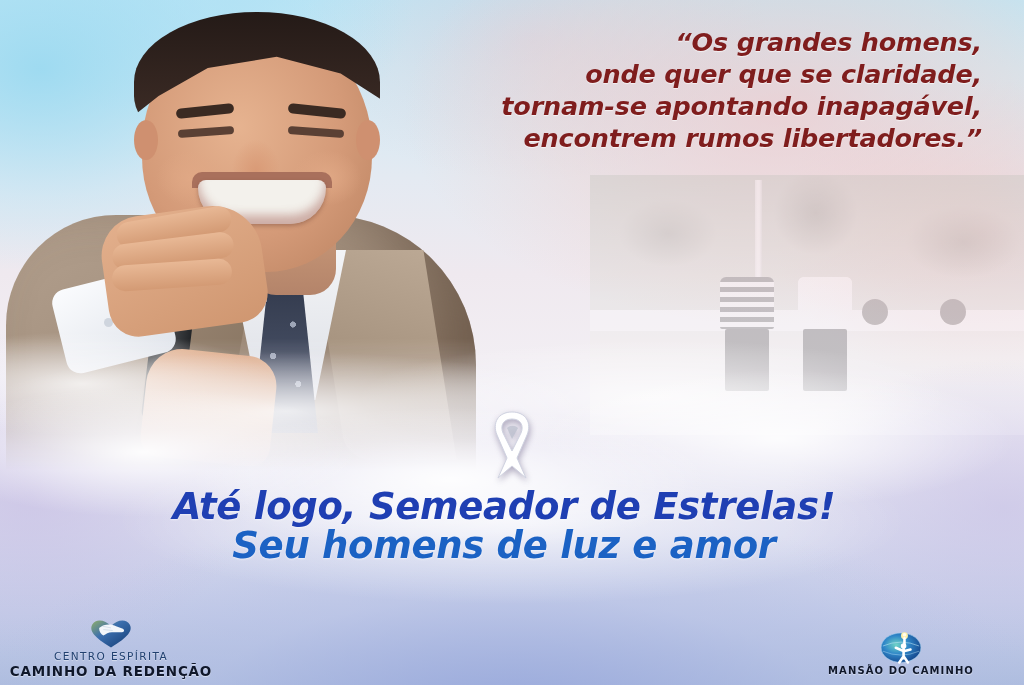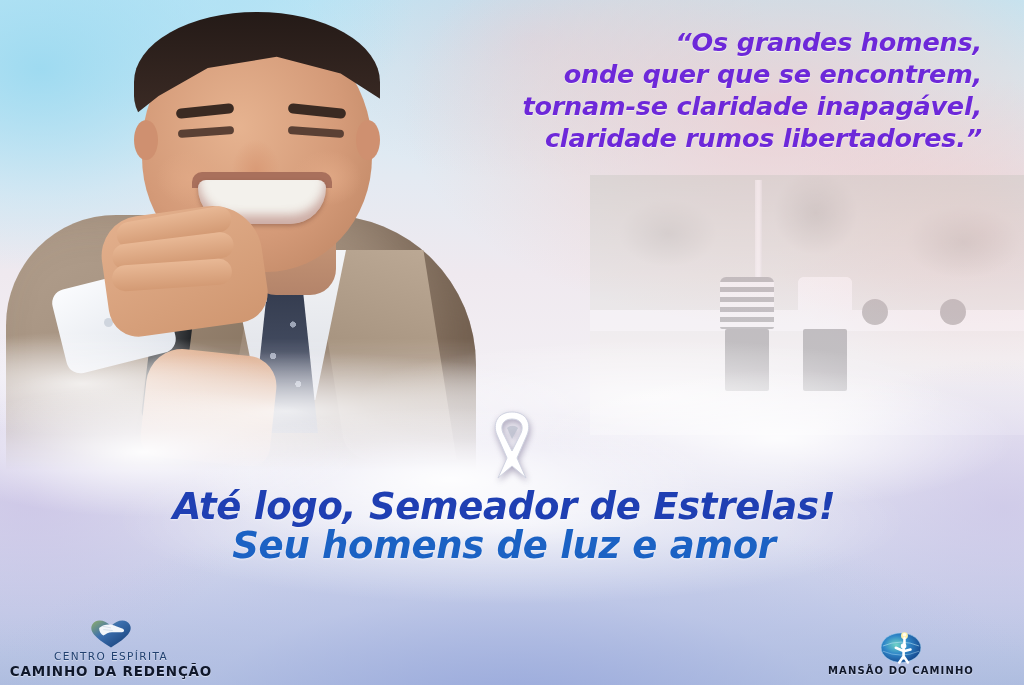--- a/index.html
+++ b/index.html
@@ -218,21 +218,21 @@
     background:linear-gradient(170deg,#e0ad8b,#cb9068);
     border-radius:36px 30px 20px 20px;transform:rotate(6deg);
   }
 
   
   .quote{
     position:absolute;right:42px;top:26px;width:560px;
     text-align:right;
   }
   .quote-line{
-    color:#6d28d9;
+    color:#7f1d1d;
     font-style:italic;
     font-weight:bold;
     font-size:25.5px;
     line-height:32px;
     letter-spacing:-.2px;
     white-space:nowrap;
     text-shadow:0 1px 1px rgba(255,255,255,.65);
   }
   .quote-credit{
     margin-top:11px;
@@ -339,23 +339,23 @@
       <div class="finger f1"></div>
       <div class="finger f2"></div>
       <div class="finger f3"></div>
     </div>
   </div>
 
   <div class="bg bg-clouds"></div>
 
   <div class="quote">
     <div class="quote-line">“Os grandes homens,</div>
-    <div class="quote-line">onde quer que se encontrem,</div>
-    <div class="quote-line">tornam-se claridade inapagável,</div>
-    <div class="quote-line">claridade rumos libertadores.”</div>
+    <div class="quote-line">onde quer que se claridade,</div>
+    <div class="quote-line">tornam-se apontando inapagável,</div>
+    <div class="quote-line">encontrem rumos libertadores.”</div>
   </div>
 
   <div class="ribbon">
     <svg viewBox="0 0 70 78" width="70" height="78" aria-hidden="true">
       <path d="M35 6 C21 6 15 17 20 29 L30 52 L21 72 L35 60 L49 72 L40 52 L50 29 C55 17 49 6 35 6 Z
                M35 13 C44 13 47 20 44 27 L35 45 L26 27 C23 20 26 13 35 13 Z" fill="#ffffff" stroke="#cfd2e0" stroke-width="1"></path>
       <path d="M30 22 C33 19 38 19 41 22 L35 33 Z" fill="#b9bdcc" opacity=".7"></path>
     </svg>
   </div>
 

